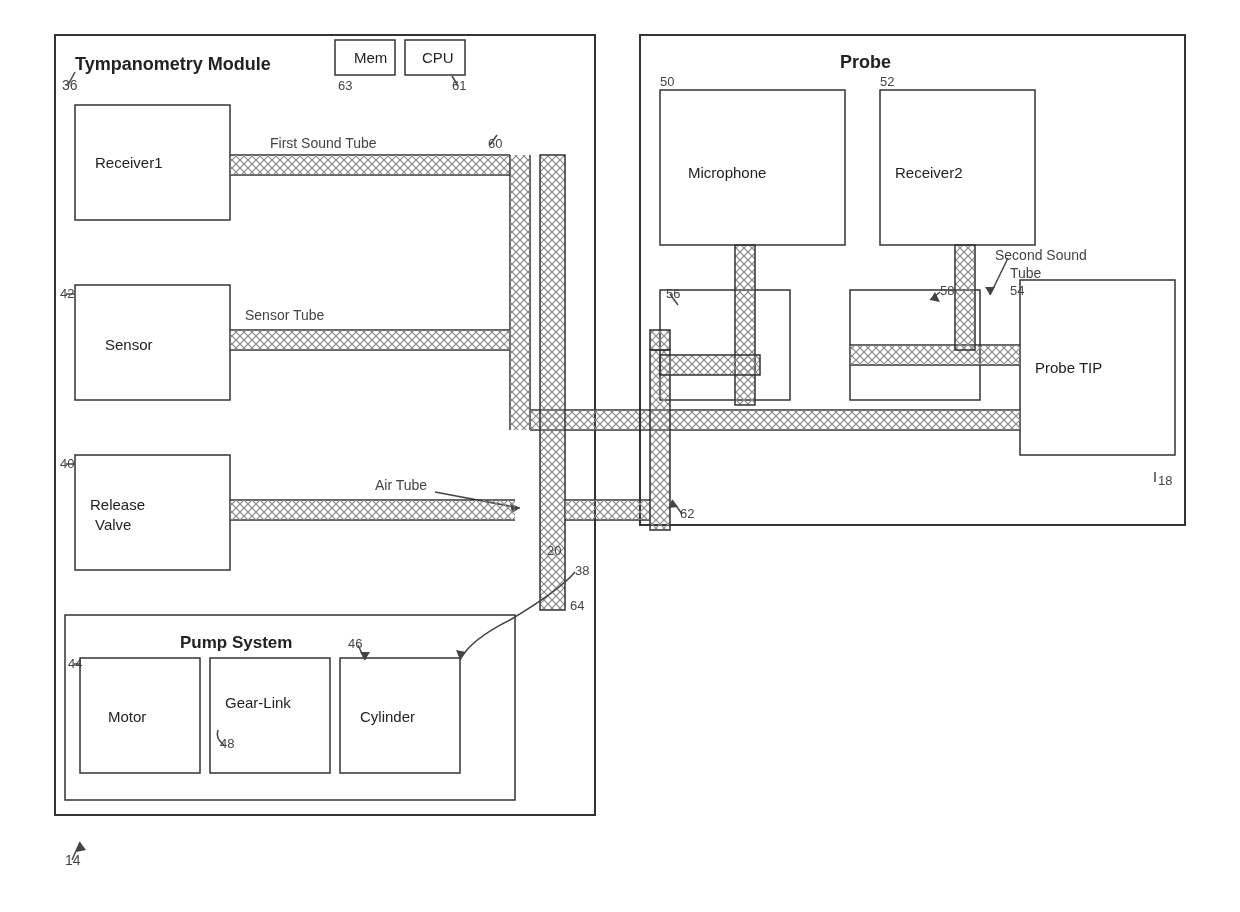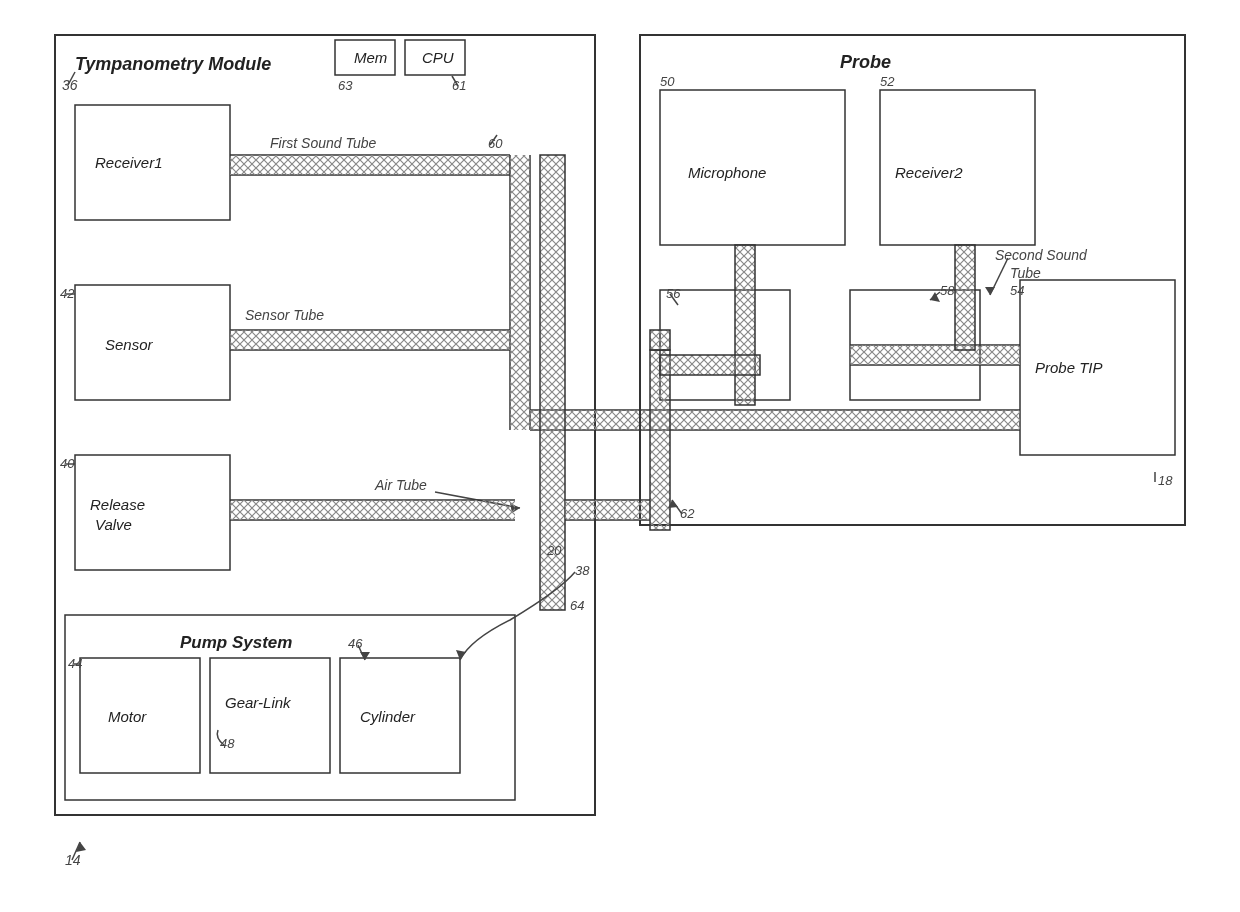--- a/index.html
+++ b/index.html
@@ -9,21 +9,20 @@
       background: #ffffff;
       font-family: Arial, sans-serif;
       position: relative;
       overflow: hidden;
     }
     .diagram-container {
       position: absolute;
       top: 0; left: 0;
       width: 1240px;
       height: 812px;
-      font-style: italic;
     }
     svg {
       width: 1240px;
       height: 912px;
     }
     
   </style>
 </head>
 <body>
 

